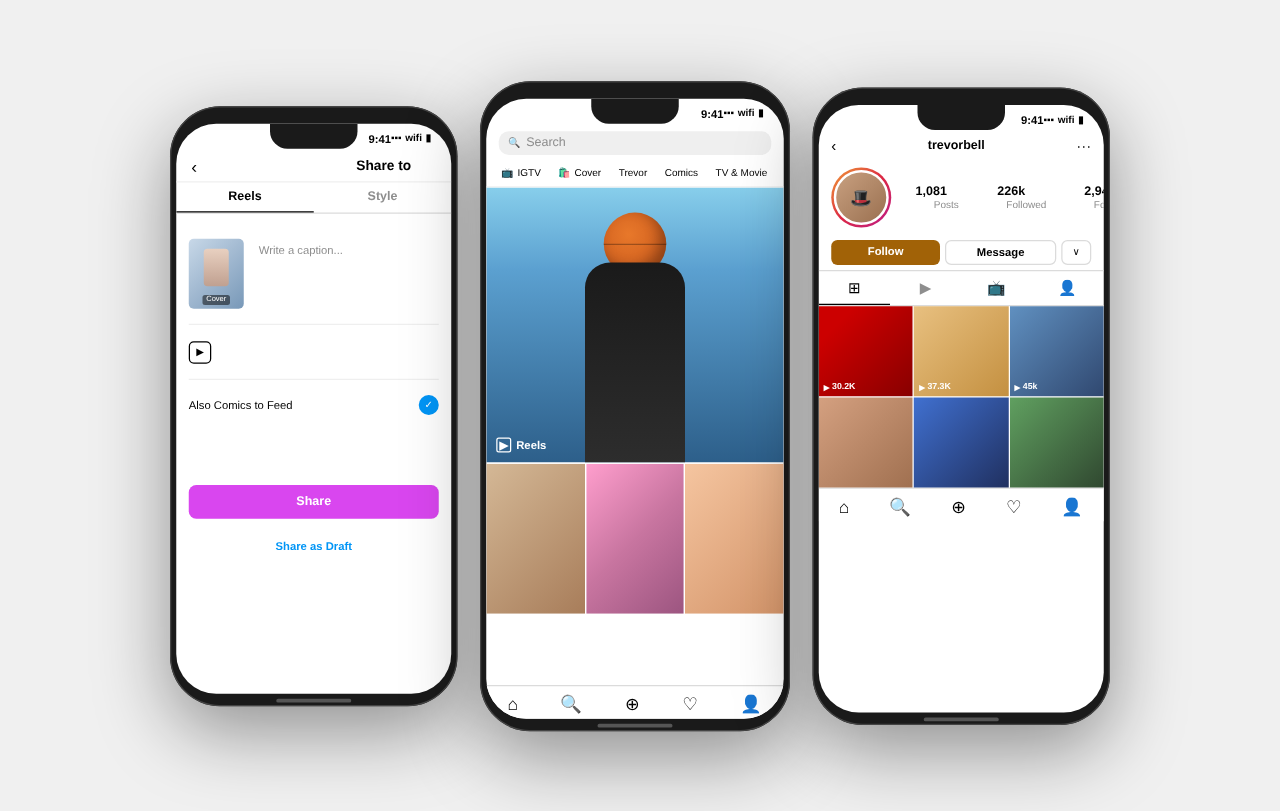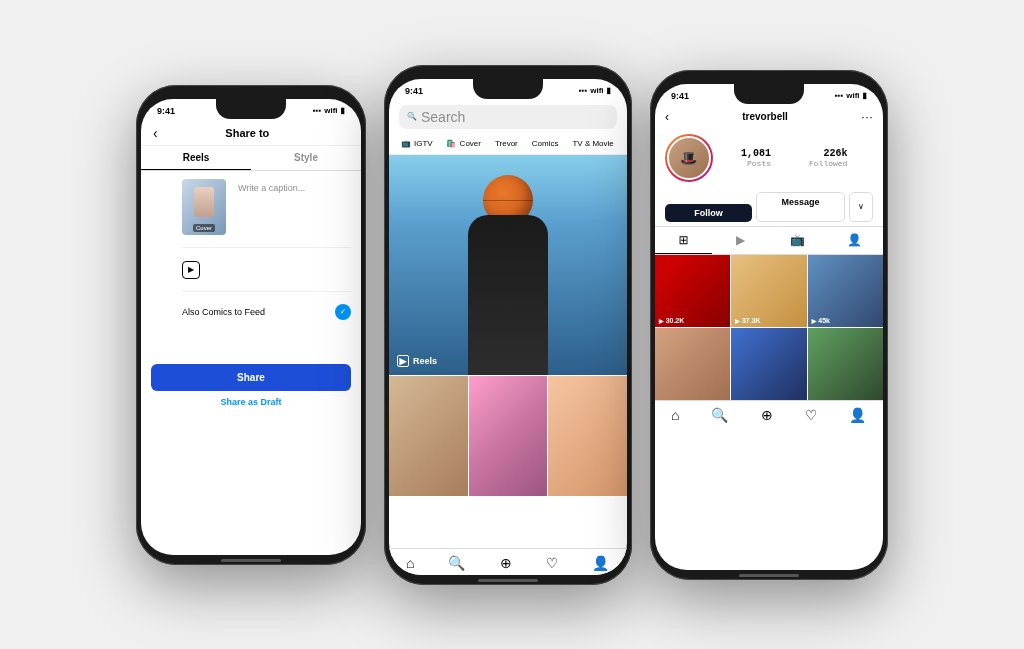--- a/index.html
+++ b/index.html
@@ -51,21 +51,21 @@
       transform: translateX(-50%);
       width: 70px;
       height: 20px;
       background: #1a1a1a;
       border-radius: 0 0 14px 14px;
       z-index: 10;
     }
     
     .status-bar {
       display: flex;
-      justify-content: space-between;
+      justify-content: flex-end;
       align-items: center;
       padding: 4px 16px 2px;
       font-size: 8px;
       font-weight: 600;
       color: #000;
       height: 22px;
     }
     .status-bar .time { font-size: 9px; font-weight: 700; }
     .status-icons { display: flex; gap: 3px; align-items: center; }
 
@@ -80,38 +80,38 @@
       background: #555;
       border-radius: 2px;
     }
     .share-header {
       display: flex;
       align-items: center;
       padding: 4px 12px 4px;
       border-bottom: 1px solid #efefef;
     }
     .share-back { font-size: 14px; color: #000; margin-right: 8px; }
-    .share-title { flex: 1; text-align: center; font-size: 11px; font-weight: 600; margin-right: 20px; }
+    .share-title { flex: 1; text-align: right; font-size: 11px; font-weight: 600; margin-right: 20px; }
     .share-tabs {
       display: flex;
       border-bottom: 1px solid #dbdbdb;
     }
     .share-tab {
       flex: 1;
       text-align: center;
       padding: 6px 0;
       font-size: 10px;
       font-weight: 600;
       color: #8e8e8e;
     }
     .share-tab.active {
       color: #000;
       border-bottom: 1.5px solid #000;
     }
-    .share-content { padding: 8px 10px; margin-left: 31px; }
+    .share-content { padding: 20px 10px; }
     .share-caption-row {
       display: flex;
       gap: 8px;
       margin-bottom: 12px;
     }
     .share-thumb {
       width: 44px;
       height: 56px;
       background: linear-gradient(135deg, #c8d8e8 0%, #a0b8d0 50%, #7898b8 100%);
       border-radius: 4px;
@@ -185,49 +185,49 @@
       align-items: center;
       justify-content: center;
       color: #fff;
       font-size: 8px;
     }
     .share-btn-area {
       padding: 30px 10px 6px;
     }
     .share-btn {
       width: 100%;
-      background: #1d4ed8;
+      background: #d946ef;
       color: #fff;
       border: none;
       border-radius: 6px;
       padding: 8px;
       font-size: 10px;
       font-weight: 600;
       text-align: center;
-      margin-bottom: 6px;
+      margin-bottom: 17px;
     }
     .save-draft {
       text-align: center;
       font-size: 9px;
       color: #0095f6;
       font-weight: 600;
     }
 
     
     .explore-search-bar {
       margin: 4px 10px 4px;
       background: #efefef;
       border-radius: 8px;
       padding: 4px 8px;
       display: flex;
       align-items: center;
       gap: 4px;
     }
     .search-icon-sm { font-size: 8px; color: #8e8e8e; }
-    .search-placeholder { font-size: 14px; color: #8e8e8e; }
+    .search-placeholder { font-size: 10px; color: #8e8e8e; }
     .category-tabs {
       display: flex;
       gap: 6px;
       padding: 4px 8px;
       overflow: hidden;
       border-bottom: 1px solid #efefef;
     }
     .cat-tab {
       display: flex;
       align-items: center;
@@ -369,43 +369,42 @@
       align-items: center;
       justify-content: center;
       font-size: 14px;
     }
     .profile-stats {
       display: flex;
       gap: 14px;
       flex: 1;
       justify-content: center;
     }
-    .stat { text-align: right; font-family: Liberation Mono, monospace; }
+    .stat { text-align: center; }
     .stat-num { font-size: 10px; font-weight: 700; }
     .stat-label { font-size: 8px; color: #8e8e8e; margin-left: 24px; }
     .profile-name-section { padding: 0 10px 4px; }
     .profile-name { font-size: 10px; font-weight: 700; }
     .profile-followed-by { font-size: 8px; color: #000; }
     .profile-followed-by span { font-weight: 700; }
     .profile-action-row {
       display: flex;
       gap: 4px;
       padding: 4px 10px;
     }
     .follow-btn {
       flex: 1;
-      background: #0f172a;
+      background: #a16207;
       color: #fff;
       border: none;
       border-radius: 5px;
       padding: 4px;
       font-size: 9px;
       font-weight: 600;
       text-align: center;
-      margin-top: 12px;
     }
     .message-btn {
       flex: 1;
       background: #fff;
       color: #000;
       border: 1px solid #dbdbdb;
       border-radius: 5px;
       padding: 4px;
       font-size: 9px;
       font-weight: 600;

